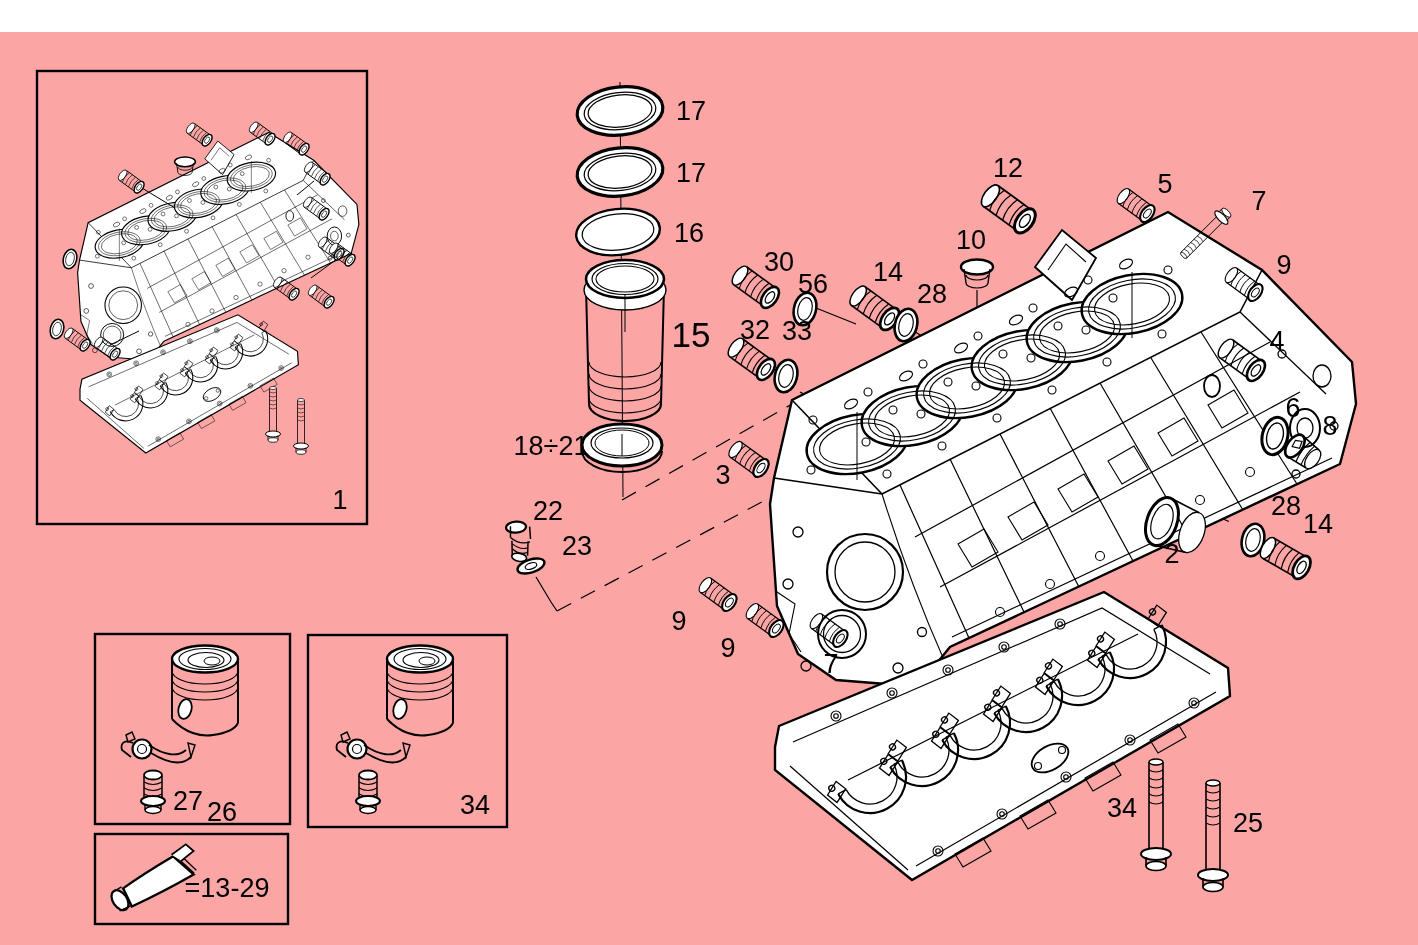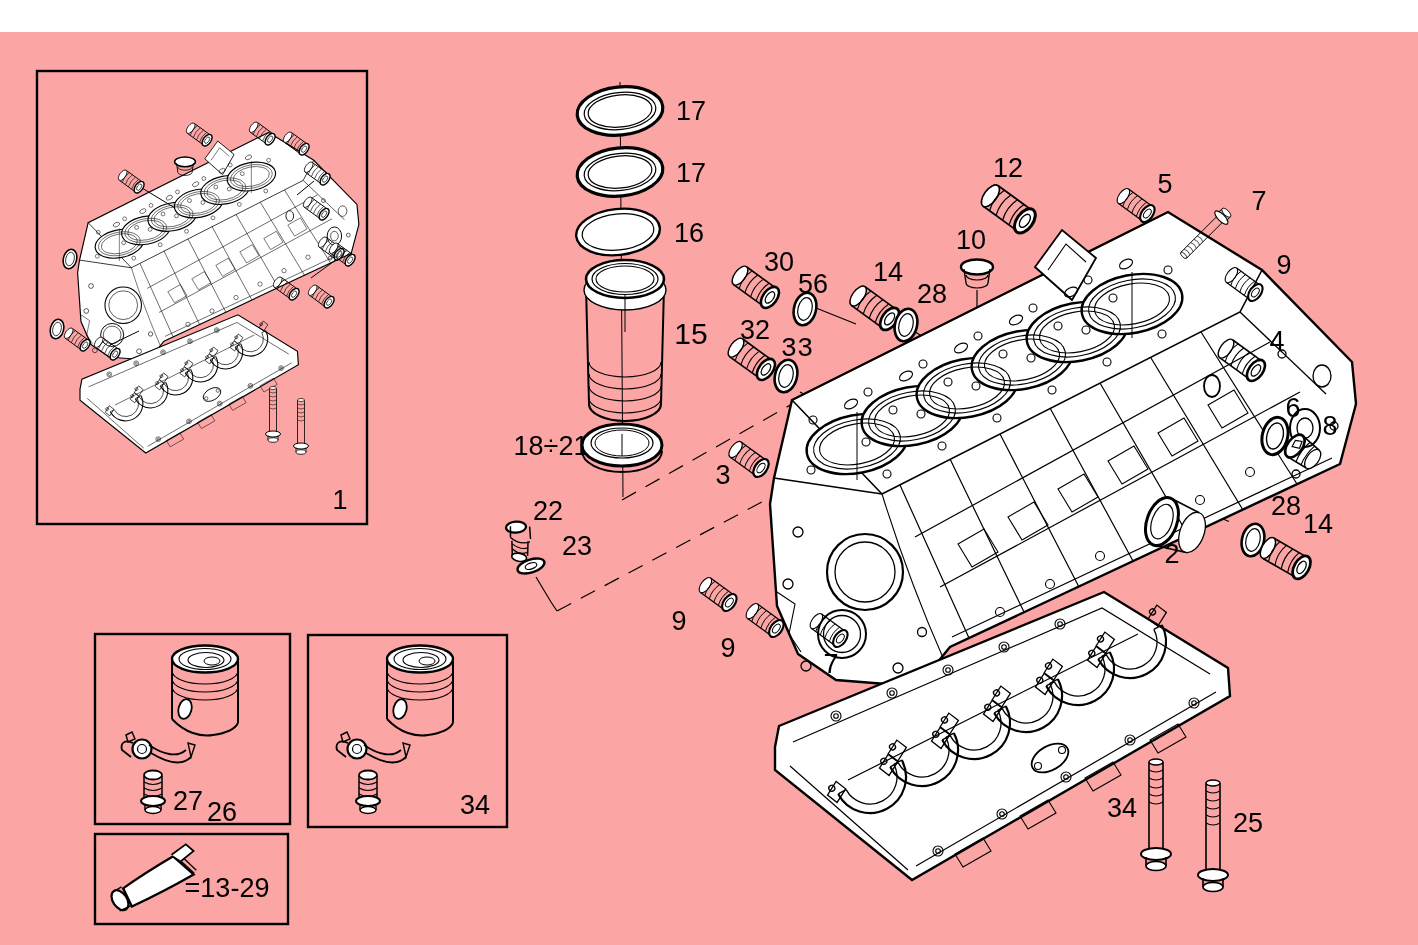--- a/index.html
+++ b/index.html
@@ -514,32 +514,32 @@
           <use href="#sym-tube"></use>
         </g>
 </g>
 
 </svg>
 
 <div id="callout-layer">
       <span class="callout" style="left: 691px; top: 79px; color: rgb(0, 0, 0); font-size: 27px;">17</span>
       <span class="callout" style="left: 691px; top: 141px; color: rgb(0, 0, 0); font-size: 27px;">17</span>
       <span class="callout" style="left: 689px; top: 201px; color: rgb(0, 0, 0); font-size: 27px;">16</span>
-      <span class="callout" style="left: 691px; top: 302px; color: rgb(0, 0, 0); font-size: 30px;">15</span>
+      <span class="callout" style="left: 691px; top: 302px; color: rgb(0, 0, 0); font-size: 35px;">15</span>
       <span class="callout" style="left: 551px; top: 414px; color: rgb(0, 0, 0); font-size: 27px;">18÷21</span>
       <span class="callout" style="left: 548px; top: 479px; color: rgb(0, 0, 0); font-size: 27px;">22</span>
       <span class="callout" style="left: 577px; top: 514px; color: rgb(0, 0, 0); font-size: 27px;">23</span>
       <span class="callout" style="left: 723px; top: 443px; color: rgb(0, 0, 0); font-size: 27px;">3</span>
       <span class="callout" style="left: 679px; top: 589px; color: rgb(0, 0, 0); font-size: 27px;">9</span>
       <span class="callout" style="left: 728px; top: 616px; color: rgb(0, 0, 0); font-size: 27px;">9</span>
       <span class="callout" style="left: 831px; top: 632px; color: rgb(0, 0, 0); font-size: 27px;">7</span>
       <span class="callout" style="left: 779px; top: 230px; color: rgb(0, 0, 0); font-size: 27px;">30</span>
       <span class="callout" style="left: 813px; top: 252px; color: rgb(0, 0, 0); font-size: 27px;">56</span>
       <span class="callout" style="left: 755px; top: 298px; color: rgb(0, 0, 0); font-size: 27px;">32</span>
-      <span class="callout" style="left: 797px; top: 317px; color: rgb(0, 0, 0); font-size: 27px; font-family: Liberation Mono, monospace;">33</span>
+      <span class="callout" style="left: 797px; top: 299px; color: rgb(0, 0, 0); font-size: 27px;">33</span>
       <span class="callout" style="left: 888px; top: 240px; color: rgb(0, 0, 0); font-size: 27px;">14</span>
       <span class="callout" style="left: 932px; top: 262px; color: rgb(0, 0, 0); font-size: 27px;">28</span>
       <span class="callout" style="left: 971px; top: 208px; color: rgb(0, 0, 0); font-size: 27px; text-align: center;">10</span>
       <span class="callout" style="left: 1008px; top: 136px; color: rgb(0, 0, 0); font-size: 27px;">12</span>
       <span class="callout" style="left: 1165px; top: 152px; color: rgb(0, 0, 0); font-size: 27px;">5</span>
       <span class="callout" style="left: 1259px; top: 169px; color: rgb(0, 0, 0); font-size: 27px;">7</span>
       <span class="callout" style="left: 1284px; top: 233px; color: rgb(0, 0, 0); font-size: 27px;">9</span>
       <span class="callout" style="left: 1277px; top: 309px; color: rgb(0, 0, 0); font-size: 27px;">4</span>
       <span class="callout" style="left: 1293px; top: 376px; color: rgb(0, 0, 0); font-size: 27px;">6</span>
       <span class="callout" style="left: 1330px; top: 394px; color: rgb(0, 0, 0); font-size: 27px;">8</span>

